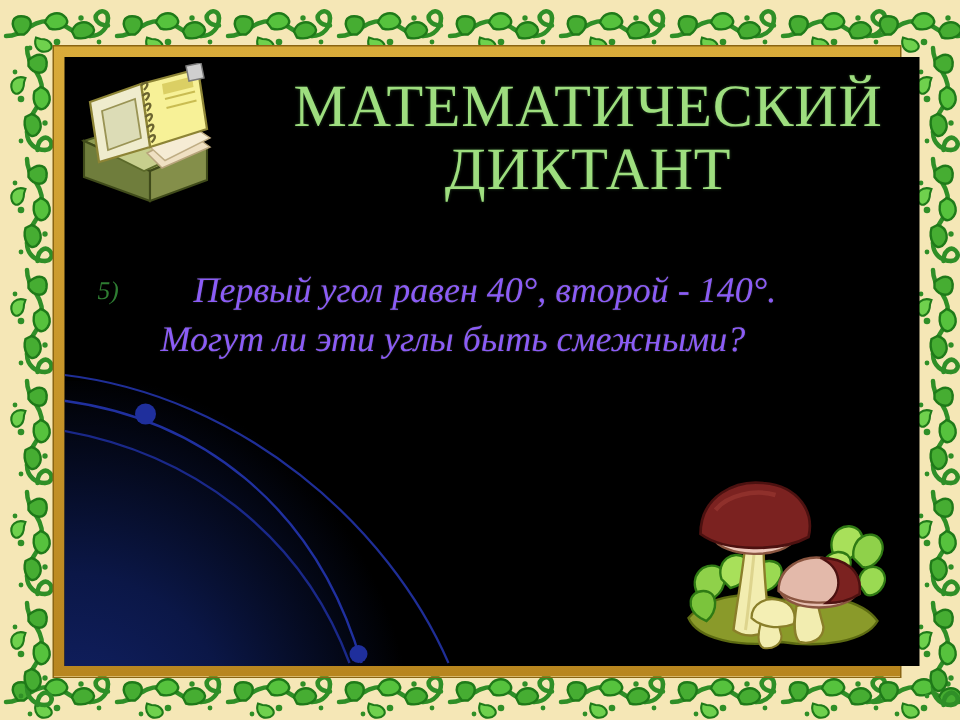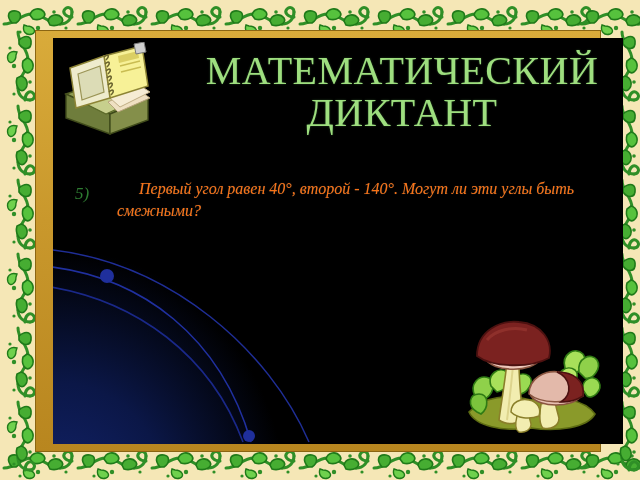--- a/index.html
+++ b/index.html
@@ -34,21 +34,21 @@
     position: absolute;
     left: 36px;
     top: 31px;
     width: 564px;
     height: 420px;
     background: linear-gradient(180deg,#d9ab3a 0%, #c9982c 45%, #b8861f 100%);
     box-shadow: 0 0 0 1px #8a6512;
   }
   .stage {
     position: absolute;
-    left: 53px;
+    left: 43px;
     top: 38px;
     width: 570px;
     height: 406px;
     background: #000;
     overflow: hidden;
     text-decoration: underline;
   }
 
   
   .blue-glow {
@@ -118,22 +118,22 @@
     font-size: 17px;
     font-style: italic;
     line-height: 1.45;
     padding-top: 4px;
     flex: 0 0 auto;
     width: 42px;
     text-align: left;
     font-family: "Liberation Serif", "DejaVu Serif", serif;
   }
   .q-text {
-    color: #f97316;
-    font-size: 16px;
+    color: #8b5cf6;
+    font-size: 24px;
     font-style: italic;
     line-height: 1.36;
     flex: 1 1 auto;
     text-indent: 22px;
     font-family: "Liberation Serif", "DejaVu Serif", serif;
     text-shadow: 0 0 1px rgba(255,255,255,0.25);
   }
 </style>
 </head>
 <body>

